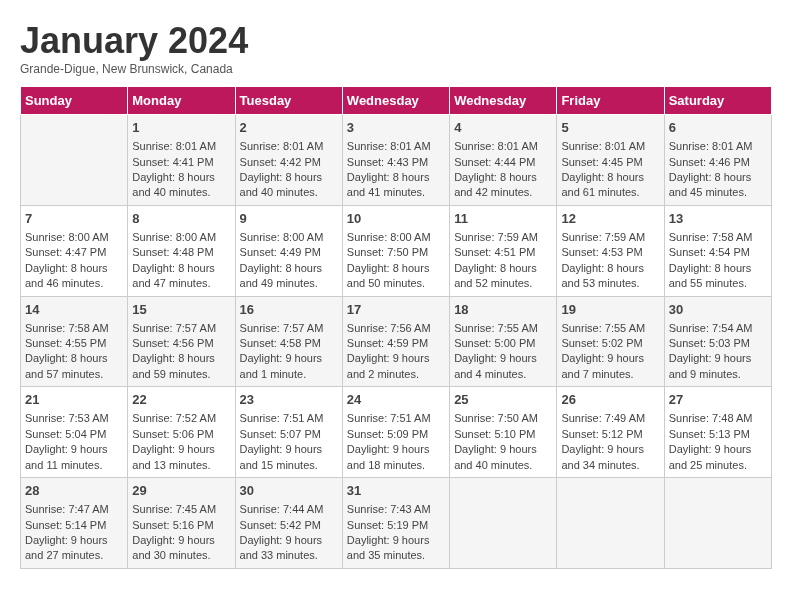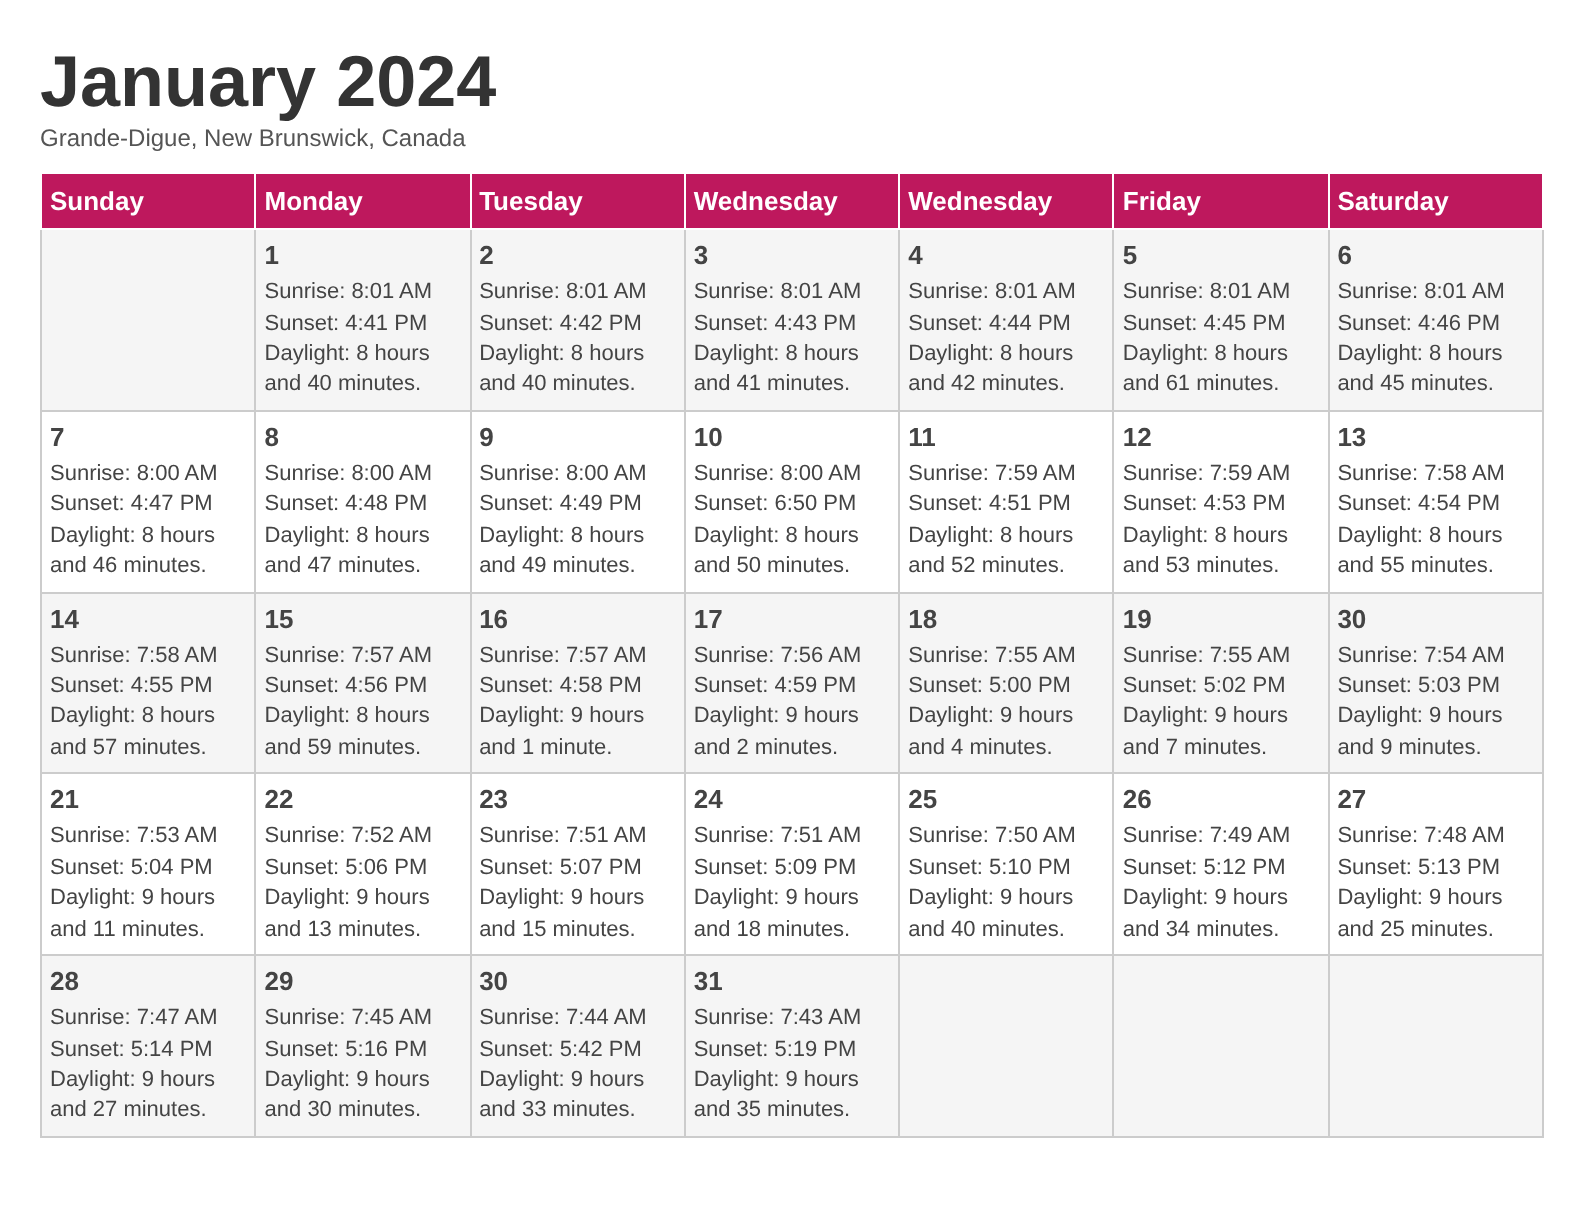--- a/index.html
+++ b/index.html
@@ -170,21 +170,21 @@
         <td>
           <span class="day-num">9</span>
           <div>Sunrise: 8:00 AM</div>
           <div>Sunset: 4:49 PM</div>
           <div>Daylight: 8 hours</div>
           <div>and 49 minutes.</div>
         </td>
         <td>
           <span class="day-num">10</span>
           <div>Sunrise: 8:00 AM</div>
-          <div>Sunset: 6:50 PM</div>
+          <div>Sunset: 7:50 PM</div>
           <div>Daylight: 8 hours</div>
           <div>and 50 minutes.</div>
         </td>
         <td>
           <span class="day-num">11</span>
           <div>Sunrise: 7:59 AM</div>
           <div>Sunset: 4:51 PM</div>
           <div>Daylight: 8 hours</div>
           <div>and 52 minutes.</div>
         </td>

